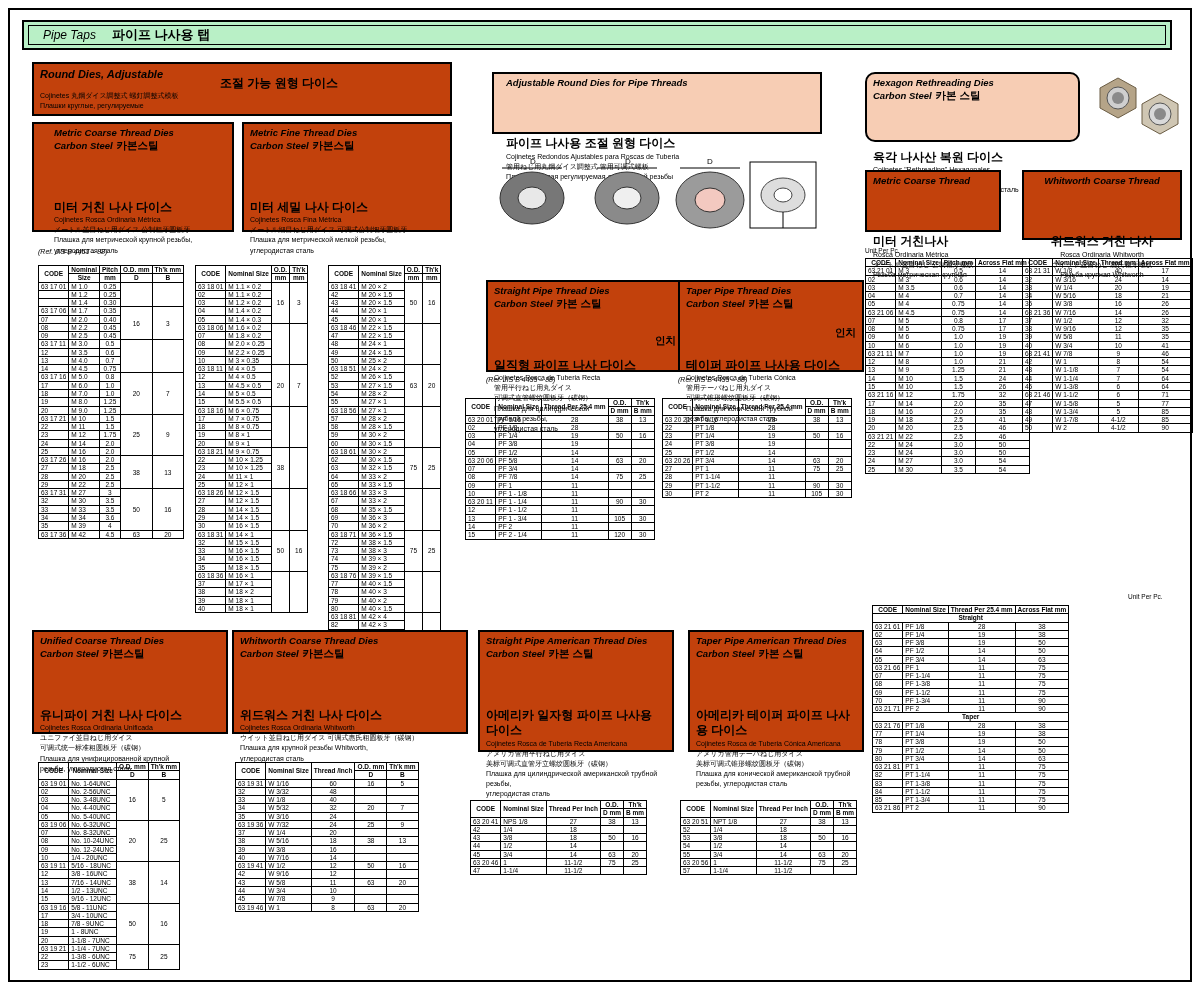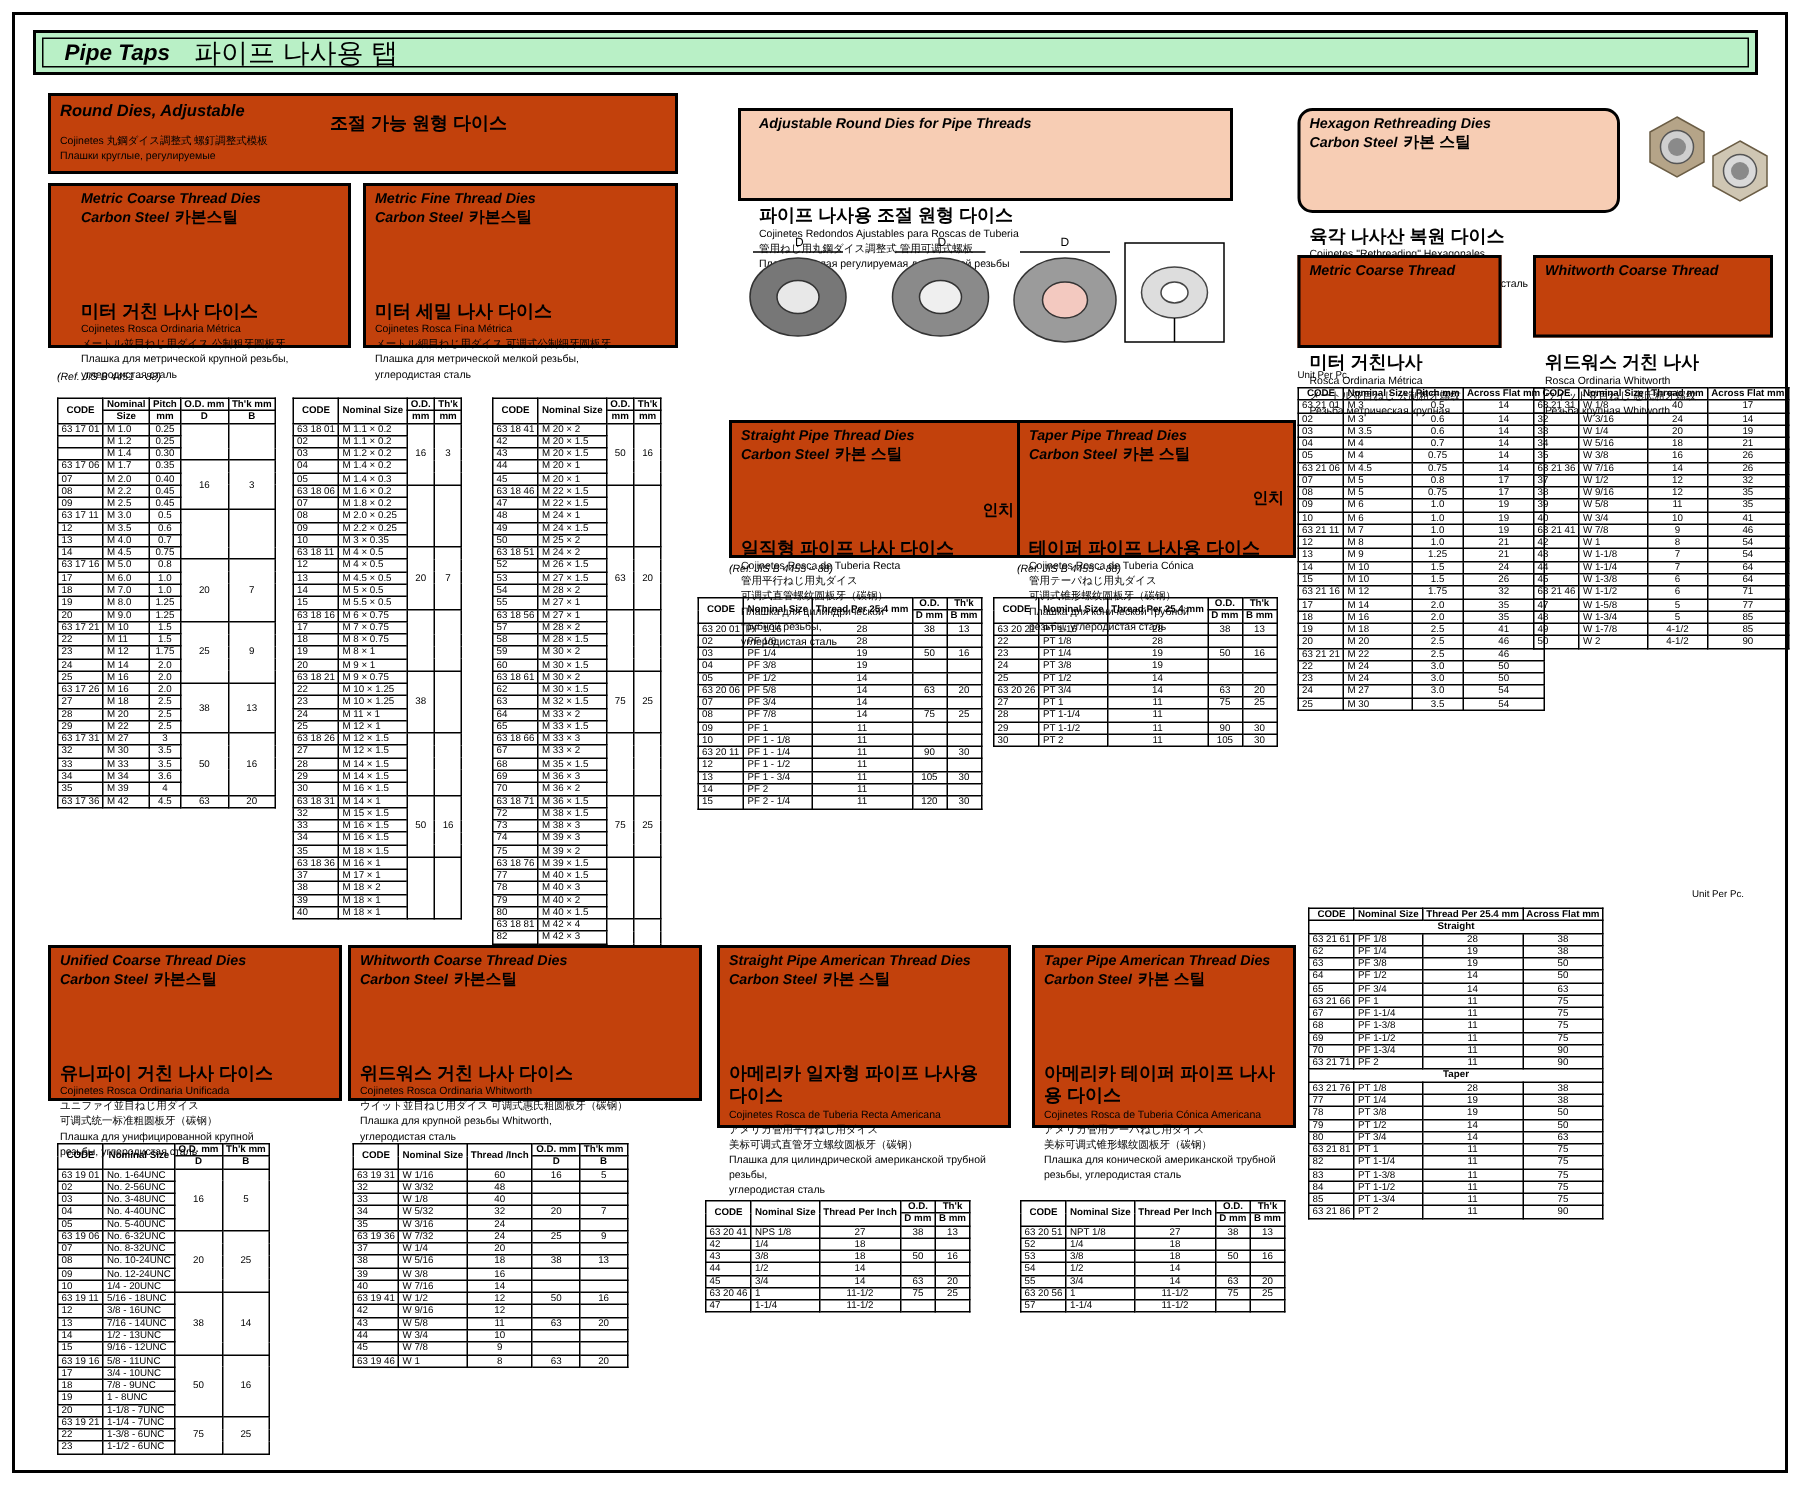--- a/index.html
+++ b/index.html
@@ -19,22 +19,22 @@
   
   .banner {
     position:absolute; left:12px; top:10px; width:1150px; height:30px;
     background:#b9f0c6; border:2px solid #000;
   }
   .banner .inner {
     position:absolute; left:4px; top:3px; right:4px; bottom:3px;
     border:1px solid #000;
     display:flex; align-items:center; padding-left:14px; gap:16px;
   }
-  .banner .t1 { font-size:15px; font-style:italic; font-weight:bold; }
-  .banner .t2 { font-size:18px; font-weight:normal; }
+  .banner .t1 { font-size:12px; font-style:italic; font-weight:normal; }
+  .banner .t2 { font-size:13px; font-weight:bold; }
 
   
   .box { position:absolute; border:2px solid #000; padding:4px 6px; }
   .box .hd1 { font-size:11px; font-weight:bold; font-style:italic; line-height:1.15; }
   .box .hd1b { font-size:9.5px; font-weight:bold; font-style:italic; line-height:1.15; }
   .box .kor { font-size:12px; font-weight:bold; line-height:1.3;margin-top:47px; }
   .box .kor-s { font-size:10.5px; font-weight:bold; line-height:1.3; }
   .box .sub { font-size:7px; line-height:1.45; }
   .cyan { background:#c2410c; }
   .peach { background:#f7cdb4; }
@@ -129,21 +129,21 @@
   </svg>
 
   <div class="box cyan" style="left:855px; top:160px; width:136px; height:62px;">
     <div class="hd1b">Metric Coarse Thread</div>
     <div class="kor">미터 거친나사</div>
     <div class="sub">Rosca Ordinaria Métrica</div>
     <div class="sub">メートル並目ねじ     公制粗牙螺纹</div>
     <div class="sub">Резьба метрическая крупная</div>
   </div>
 
-  <div class="box cyan" style="left:1012px; top:160px; width:160px; height:55px;">
+  <div class="box cyan" style="left:1012px; top:160px; width:160px; height:70px;text-align:center;">
     <div class="hd1b">Whitworth Coarse Thread</div>
     <div class="kor">위드워스 거친 나사</div>
     <div class="sub">Rosca Ordinaria Whitworth</div>
     <div class="sub">ウイット並目ねじ     惠氏粗牙螺纹</div>
     <div class="sub">Резьба крупная Whitworth</div>
   </div>
 
   <svg width="330" height="110" style="position:absolute; left:482px; top:140px;">
     <text x="38" y="14" font-size="8" font-family="Liberation Sans">D</text>
     <text x="133" y="14" font-size="8" font-family="Liberation Sans">D</text>

